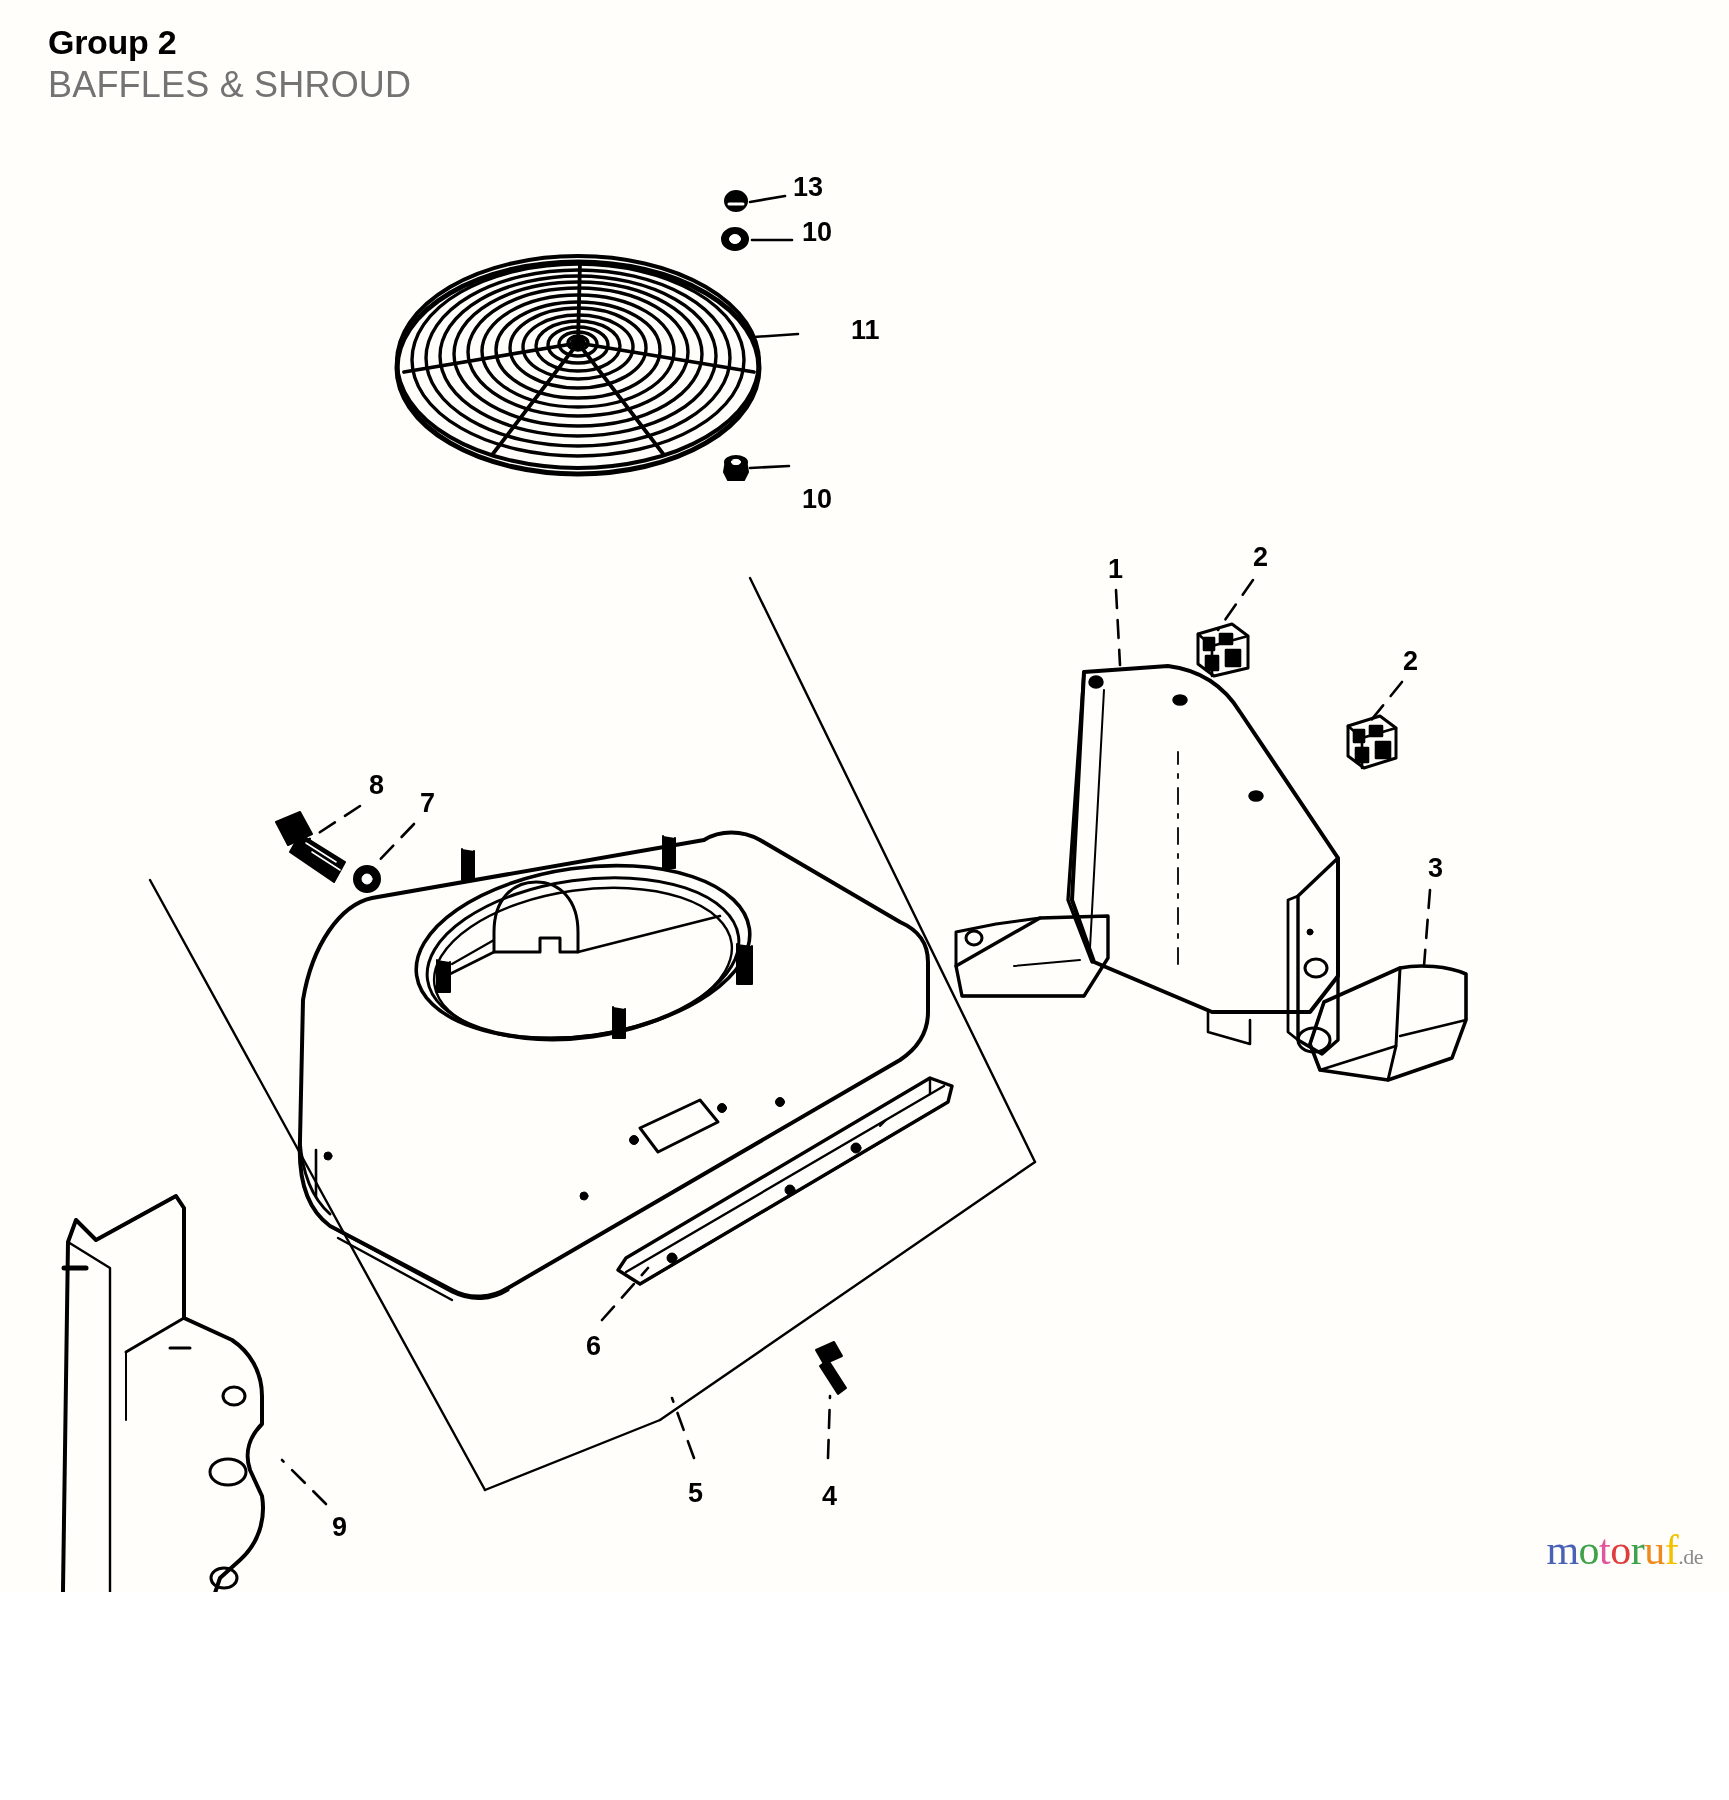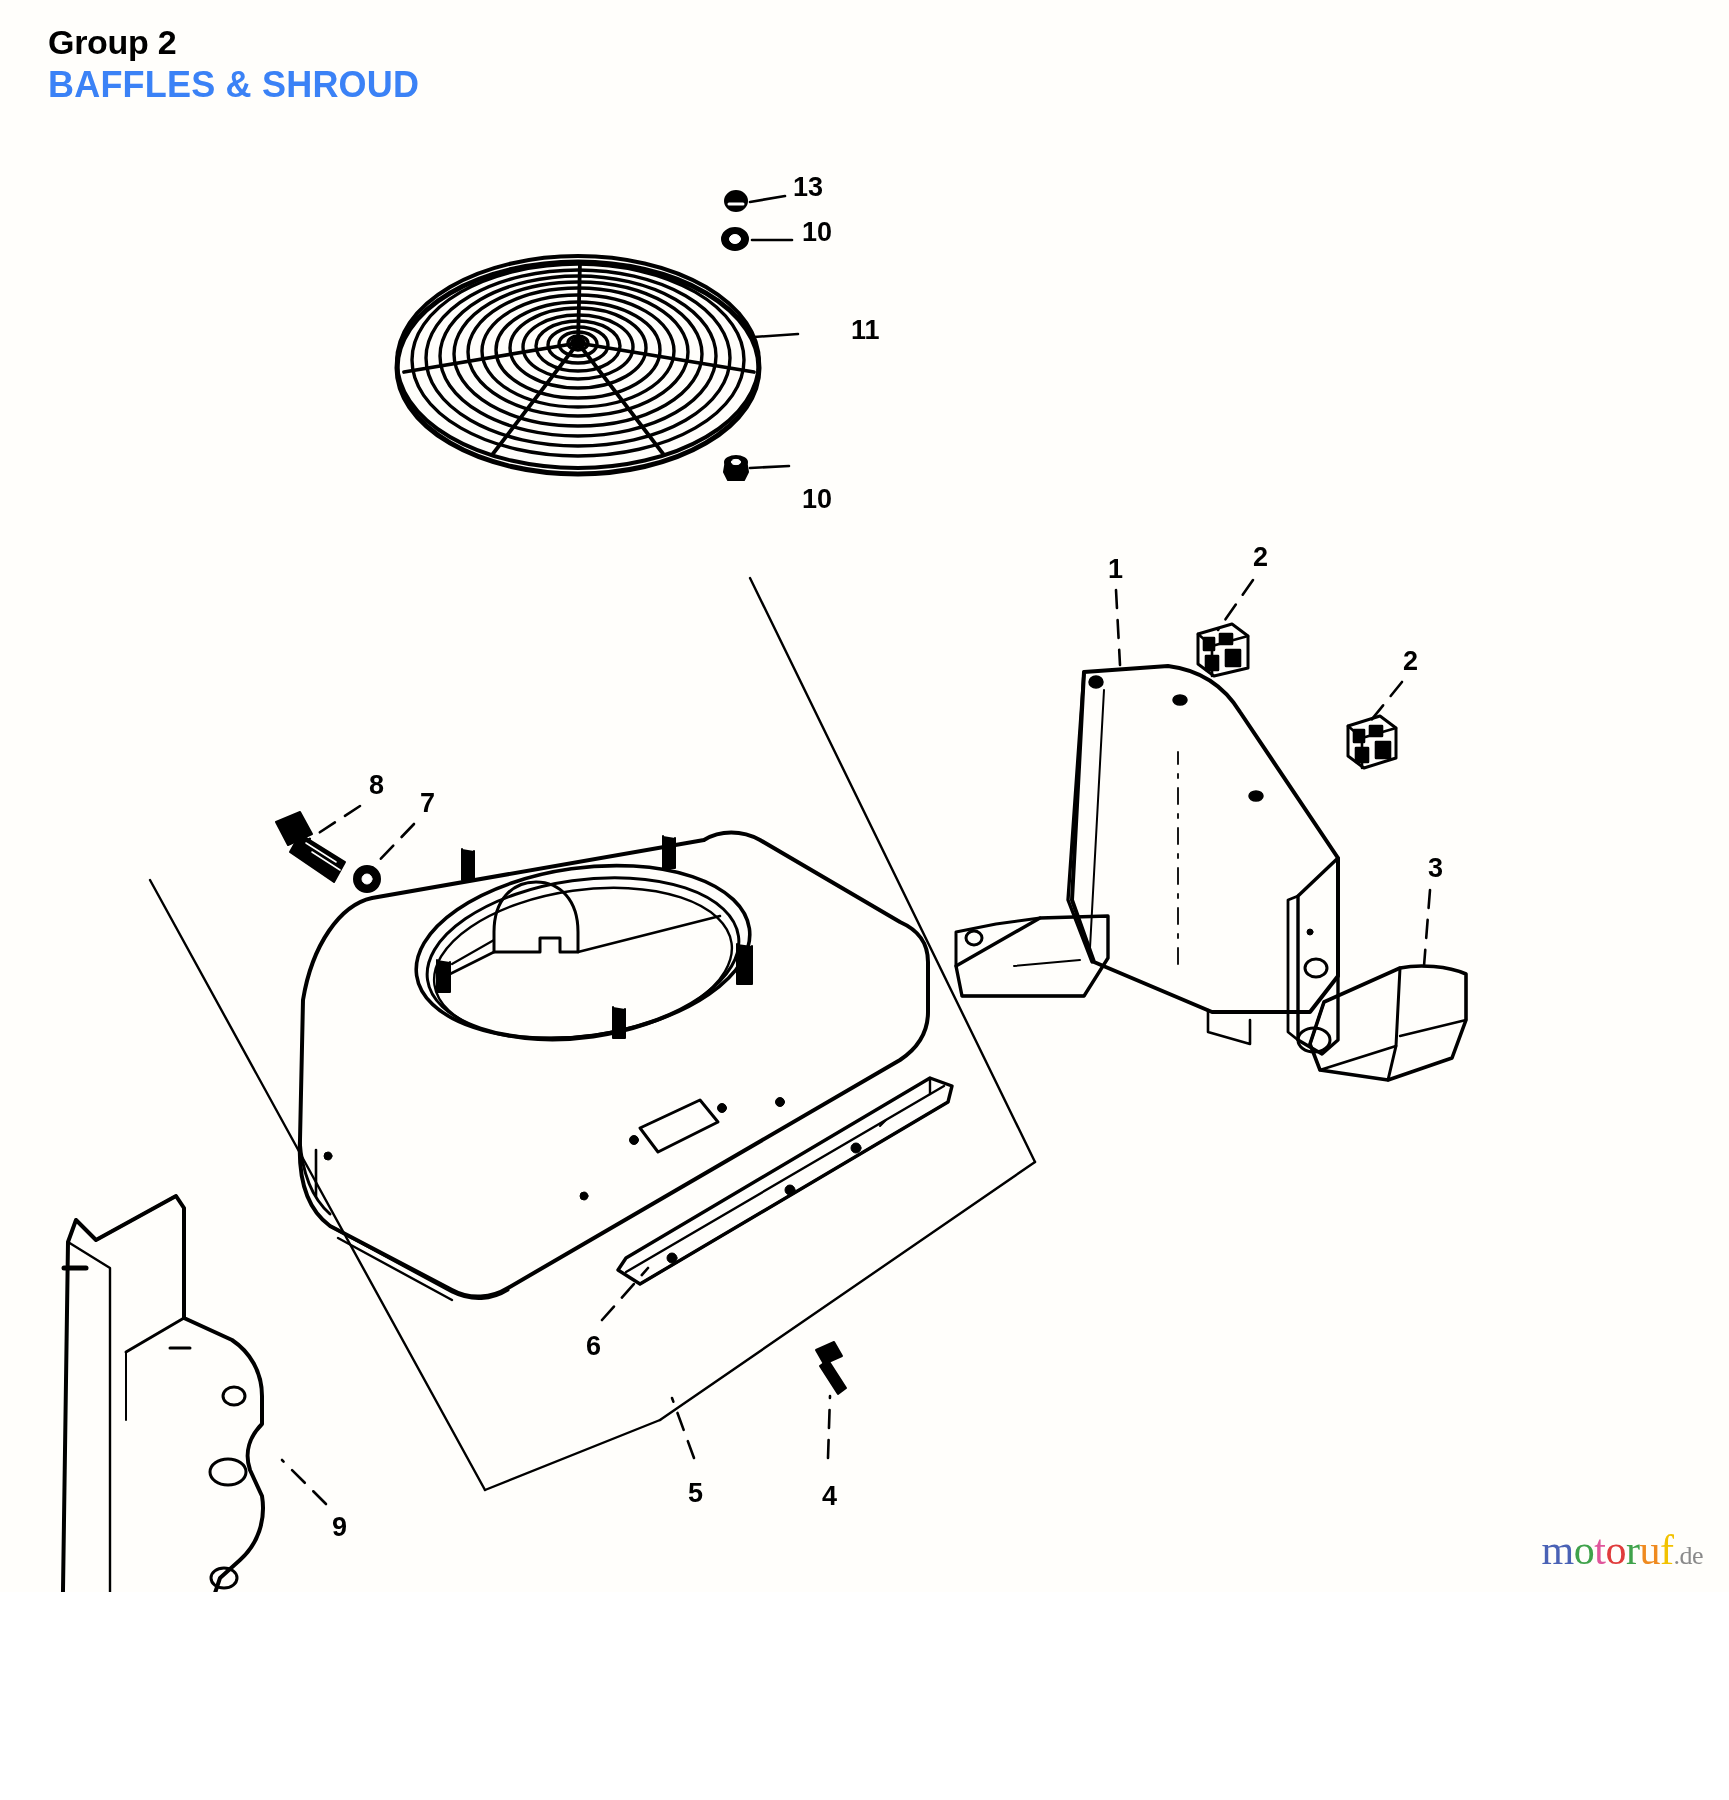--- a/index.html
+++ b/index.html
@@ -26,23 +26,23 @@
     user-select: none;
   }
   #group-line {
     font-size: 34px;
     font-weight: bold;
     letter-spacing: -0.3px;
     color: #000;
   }
   #section-line {
     font-size: 36px;
-    font-weight: bold;
+    font-weight: normal;
     letter-spacing: 0.2px;
-    color: #3b82f6;
+    color: #737373;
     margin-top: 2px;
   }
   #diagram-svg {
     position: absolute;
     left: 0;
     top: 0;
     width: 1729px;
     height: 1800px;
   }
   .callout {
@@ -57,21 +57,21 @@
     position: absolute;
     right: 26px;
     bottom: 18px;
     font-family: "Liberation Serif", serif;
     font-size: 42px;
     letter-spacing: -0.5px;
     user-select: none;
     white-space: nowrap;
   }
   #watermark .wm-suffix {
-    font-size: 26px;
+    font-size: 22px;
     color: #8a8a8a;
   }
 </style>
 </head>
 <body>
 
 <div id="page">
 
   <div id="title-block">
     <div id="group-line">Group 2</div>

